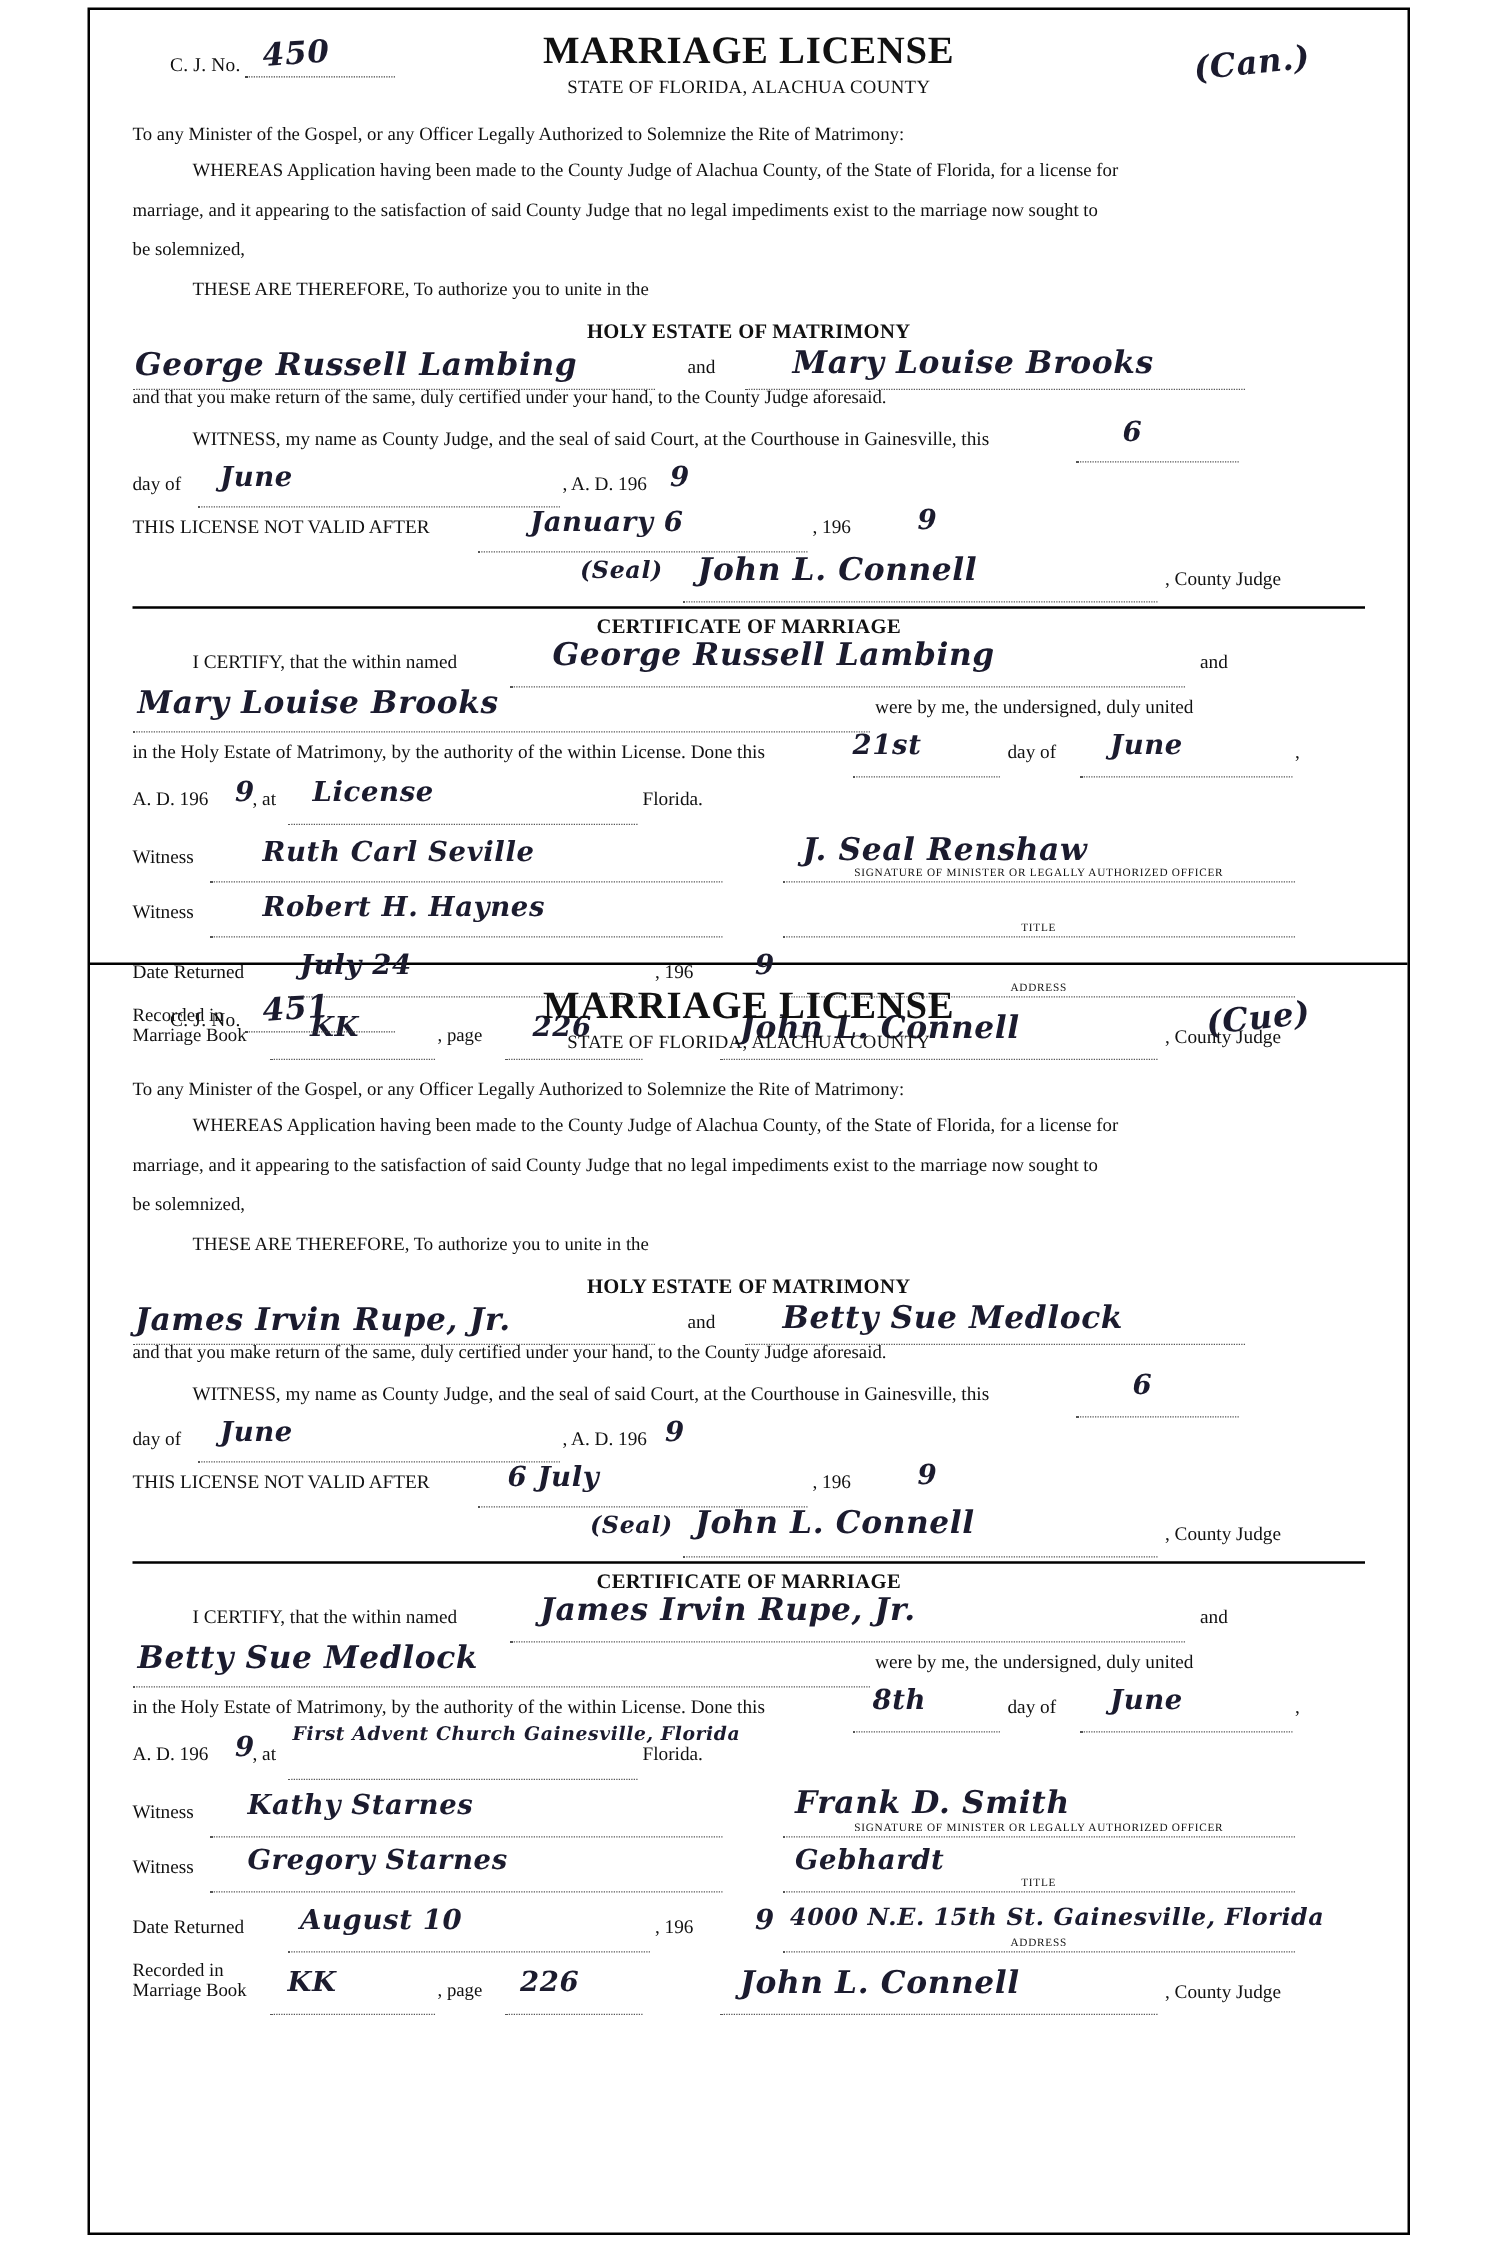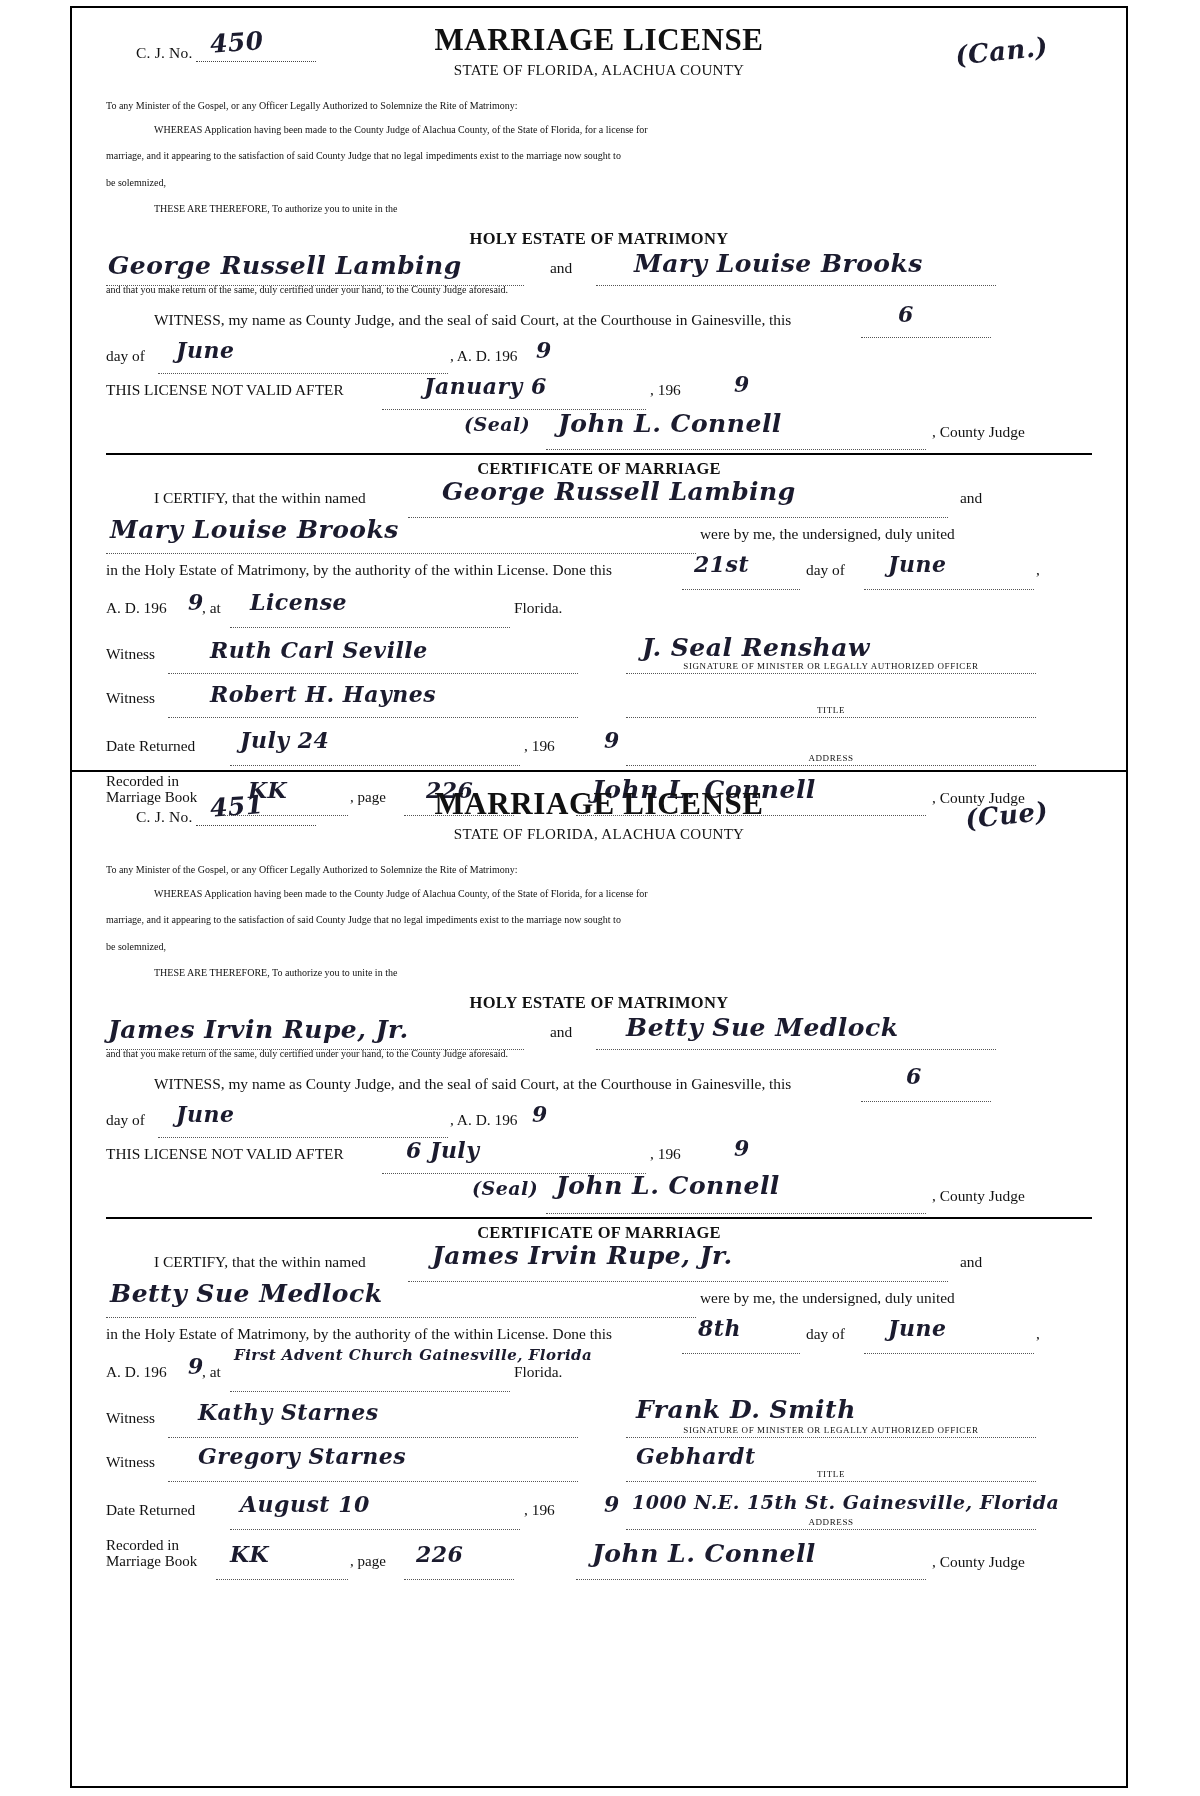--- a/index.html
+++ b/index.html
@@ -88,21 +88,21 @@
   .paren {
     position: absolute;
     right: 44px;
     top: 14px;
     font-size: 26px;
     transform: rotate(-6deg);
   }
 
   
   .ln {
-    font-size: 10px;
+    font-size: 15px;
     line-height: 1.05;
     margin-top: 13px;
     white-space: nowrap;
   }
   .ln.indent { padding-left: 48px; }
   .holy {
     text-align: center;
     font-weight: bold;
     font-size: 16.5px;
     letter-spacing: .3px;
@@ -221,21 +221,21 @@
 
     <div class="row" style="height:28px;margin-top:8px">
       <div class="w" style="left:0;top:18px;width:590px"><span class="rule" style="width:590px"></span></div>
       <div class="w hand h-lg" style="left:4px;top:-6px">Mary Louise Brooks</div>
       <div class="w" style="left:594px;top:4px">were by me, the undersigned, duly united</div>
     </div>
 
     <div class="row" style="height:26px;margin-top:10px">
       <div class="w" style="left:0;top:2px">in the Holy Estate of Matrimony, by the authority of the within License. Done this</div>
       <div class="w" style="left:576px;top:16px;width:118px"><span class="rule" style="width:118px"></span></div>
-      <div class="w hand h-md" style="left:588px;top:-8px">21st</div>
+      <div class="w hand h-md" style="left:576px;top:-8px">21st</div>
       <div class="w" style="left:700px;top:2px">day of</div>
       <div class="w" style="left:758px;top:16px;width:170px"><span class="rule" style="width:170px"></span></div>
       <div class="w hand h-md" style="left:782px;top:-8px">June</div>
       <div class="w" style="left:930px;top:2px">,</div>
     </div>
 
     <div class="row" style="height:26px;margin-top:12px">
       <div class="w" style="left:0;top:2px">A. D. 196</div>
       <div class="w hand h-md" style="left:82px;top:-8px">9</div>
       <div class="w" style="left:96px;top:2px">, at</div>
@@ -408,21 +408,21 @@
     </div>
 
     <div class="row" style="height:36px;margin-top:12px">
       <div class="w" style="left:0;top:8px">Date Returned</div>
       <div class="w" style="left:124px;top:22px;width:290px"><span class="rule" style="width:290px"></span></div>
       <div class="w hand h-md" style="left:134px;top:-2px">August 10</div>
       <div class="w" style="left:418px;top:8px">, 196</div>
       <div class="w hand h-md" style="left:498px;top:-2px">9</div>
 
       <div class="w" style="left:520px;top:22px;width:410px"><span class="rule" style="width:410px"></span></div>
-      <div class="w hand" style="left:526px;top:-2px;font-size:19px">1000 N.E. 15th St. Gainesville, Florida</div>
+      <div class="w hand" style="left:526px;top:-2px;font-size:19px">4000 N.E. 15th St. Gainesville, Florida</div>
       <div class="w tiny-lbl" style="left:520px;top:24px;width:410px">ADDRESS</div>
     </div>
 
     <div class="row" style="height:40px;margin-top:6px">
       <div class="w" style="left:0;top:2px;font-size:15px">Recorded in</div>
       <div class="w" style="left:0;top:18px;font-size:15px">Marriage Book</div>
       <div class="w" style="left:110px;top:30px;width:132px"><span class="rule" style="width:132px"></span></div>
       <div class="w hand h-md" style="left:124px;top:6px">KK</div>
       <div class="w" style="left:244px;top:18px;font-size:15px">, page</div>
       <div class="w" style="left:298px;top:30px;width:110px"><span class="rule" style="width:110px"></span></div>

